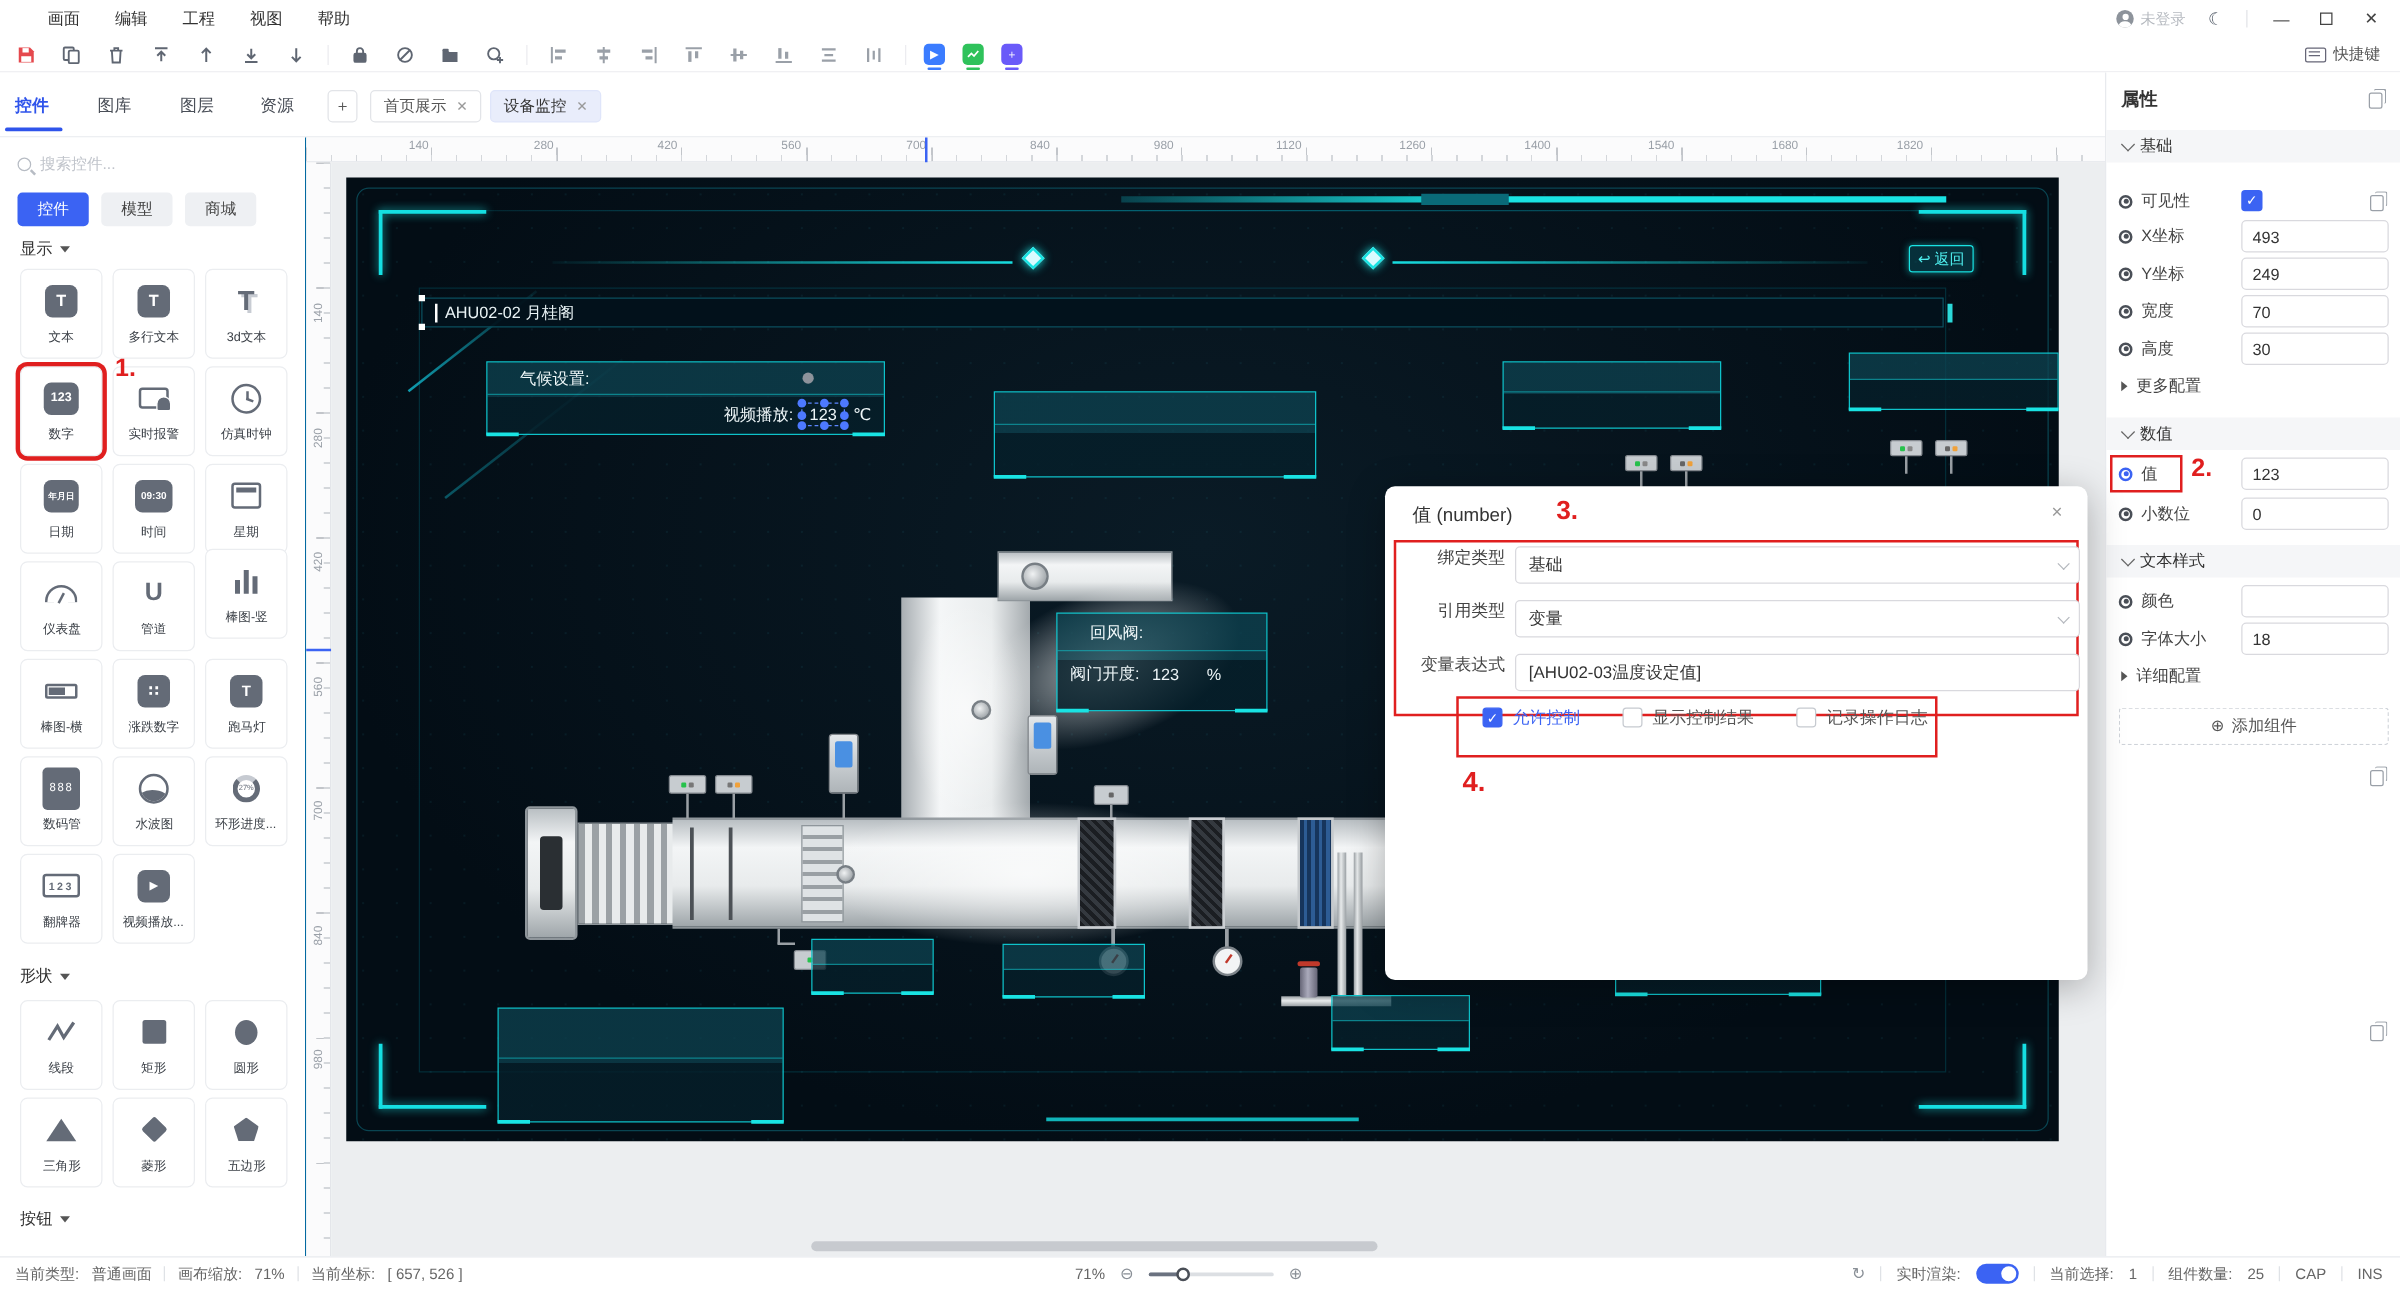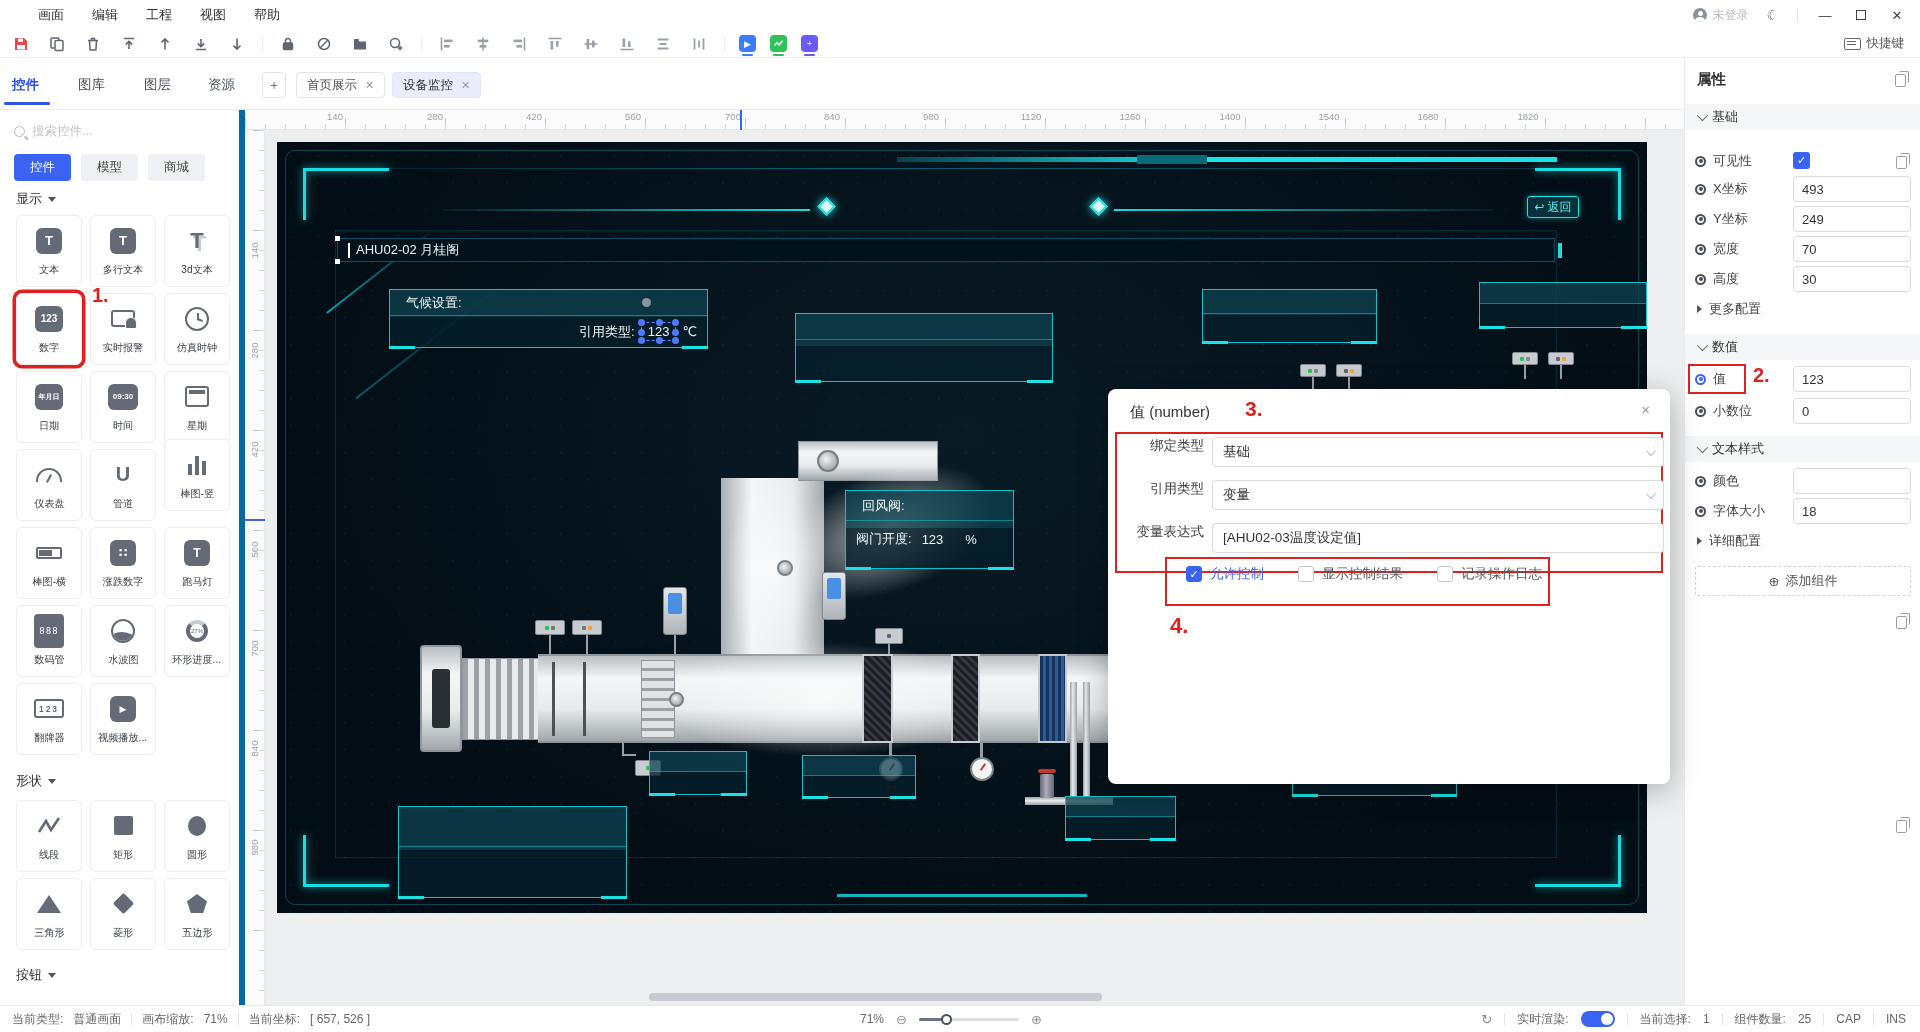--- a/index.html
+++ b/index.html
@@ -36,21 +36,21 @@
   .tabsrow{position:absolute;left:0;top:58px;width:1920px;height:52px;background:#fff;border-bottom:1px solid #e8eaee}
   .stab{position:absolute;top:18px;font-size:13.5px;color:#4a4f58;cursor:default}
   .stab.active{color:#2f54eb;font-weight:bold}
   .stab-line{position:absolute;top:44px;left:4px;width:46px;height:3px;border-radius:2px;background:#2f54eb}
   .ftab{position:absolute;top:14px;height:26px;border:1px solid #e2e4e8;border-radius:4px;background:#fff;display:flex;align-items:center;gap:8px;padding:0 10px;font-size:12.5px;color:#555}
   .ftab .x{color:#999;font-size:11px}
   .ftab.active{background:#e9edfb;border-color:#e9edfb;color:#2b3granite})</style><style>
   .ftab.active{background:#e9edfb;border-color:#dfe5fa;color:#333}
 
   
-  .sidebar{position:absolute;left:0;top:110px;width:245px;height:895px;background:#fff;border-right:6px solid #0369a1;overflow:hidden}
+  .sidebar{position:absolute;left:0;top:110px;width:245px;height:895px;background:#fff;border-right:1px solid #0369a1;overflow:hidden}
   .search{position:absolute;left:14px;top:8px;width:216px;height:26px;display:flex;align-items:center;gap:7px;color:#b7bcc4}
   .search input{border:none;outline:none;font-size:12.5px;color:#666;width:170px;background:transparent}
   .search input::placeholder{color:#c0c4cb}
   .mag{width:11px;height:11px;border:1.6px solid #b7bcc4;border-radius:50%;position:relative}
   .mag::after{content:'';position:absolute;left:9px;top:10px;width:5px;height:1.6px;background:#b7bcc4;transform:rotate(45deg)}
   .filters{position:absolute;left:14px;top:44px;display:flex;gap:10px}
   .fbtn{height:27px;padding:0 16px;border-radius:4px;background:#eef0f3;color:#444;font-size:12.5px;display:flex;align-items:center}
   .fbtn.active{background:#3b63f3;color:#fff}
   .shead{position:absolute;left:16px;font-size:13px;font-weight:normal;color:#333;display:flex;align-items:center;gap:6px}
   .caretd{width:0;height:0;border-left:4.5px solid transparent;border-right:4.5px solid transparent;border-top:5.5px solid #555}
@@ -117,21 +117,21 @@
   .stitle{position:absolute;left:535px;top:44px;width:300px;text-align:center;font-size:30px;font-weight:bold;color:#f2fbfd;letter-spacing:5px;text-shadow:0 0 14px rgba(40,220,235,.6)}
   .backbtn{position:absolute;left:1250px;top:54px;width:52px;height:22px;border:1px solid #19e3e3;border-radius:3px;background:rgba(10,90,105,.45);color:#4ff0f0;font-size:12px;display:flex;align-items:center;justify-content:center;gap:3px;box-shadow:0 0 6px rgba(25,227,227,.5)}
   .ahubar{position:absolute;left:60px;top:96px;width:1218px;height:24px;background:rgba(2,18,28,.9);border:1px solid rgba(20,140,160,.5);display:flex;align-items:center;color:#eaf4f6;font-size:13px;padding-left:10px}
   .ibeam{width:2px;height:15px;background:#fff;margin-right:6px}
   .ahuhandle{position:absolute;right:-8px;top:4px;width:4px;height:15px;background:#2bd9d9}
   .sqh{position:absolute;width:5px;height:5px;background:#fff}
 
   .tpanel{position:absolute;border:1px solid #0ec2ca;background:linear-gradient(180deg,rgba(13,66,80,.75) 0%,rgba(13,66,80,.75) 48%,rgba(5,31,42,.8) 48%)}
   .tpanel::before{content:'';position:absolute;left:-1px;bottom:-2px;width:26px;height:3px;background:#19e3e3}
   .tpanel::after{content:'';position:absolute;right:-1px;bottom:-2px;width:26px;height:3px;background:#19e3e3}
-  .tp-head{height:26px;display:flex;align-items:center;padding:0 16px;color:#f0f8f9;font-size:13px;border-bottom:1px solid rgba(14,194,202,.55)}
+  .tp-head{height:26px;display:flex;align-items:center;padding:0 26px;color:#f0f8f9;font-size:13px;border-bottom:1px solid rgba(14,194,202,.55)}
   .tp-row{display:flex;align-items:center;justify-content:flex-end;gap:6px;padding:6px 10px;color:#eef6f8;font-size:13px}
   .graydot{position:absolute;right:56px;top:8px;width:9px;height:9px;border-radius:50%;background:#8d939b}
   .selwrap{position:relative;border:1px dashed #5d86ff;padding:1px 6px;min-width:34px;text-align:center}
   .hdl{position:absolute;width:7px;height:7px;border-radius:50%;background:#4d79ff}
 
   
   .mach{position:absolute;background:linear-gradient(180deg,#b9bfc3,#f3f5f6 26%,#e8ebec 62%,#9fa6aa)}
   .machv{position:absolute;background:linear-gradient(90deg,#a8aeb2,#f4f6f7 30%,#e9eced 70%,#a3a9ad)}
   .blkf{position:absolute;background:repeating-linear-gradient(45deg,#1b1e22 0 3px,#34393f 3px 6px);border:2px solid #caced2}
   .coil{position:absolute;background:repeating-linear-gradient(90deg,#16355c 0 3px,#2d5c94 3px 6px);border:2px solid #c6cacd}
@@ -619,21 +619,21 @@
         <span>AHU02-02 月桂阁</span>
         <span class="sqh" style="left:-3px;top:-3px"></span>
         <span class="sqh" style="left:-3px;bottom:-3px"></span>
         <span class="ahuhandle"></span>
       </div>
 
       <div class="tpanel" style="left:112px;top:147px;width:319px;height:59px">
         <div class="tp-head" style="justify-content:flex-start">气候设置:</div>
         <span class="graydot"></span>
         <div class="tp-row">
-          <span>引用类型:</span>
+          <span>视频播放:</span>
           <span class="selwrap">
             <span>123</span>
             <i class="hdl" style="left:-4px;top:-4px"></i>
             <i class="hdl" style="left:50%;top:-4px;margin-left:-3px"></i>
             <i class="hdl" style="right:-4px;top:-4px"></i>
             <i class="hdl" style="left:-4px;top:50%;margin-top:-3px"></i>
             <i class="hdl" style="right:-4px;top:50%;margin-top:-3px"></i>
             <i class="hdl" style="left:-4px;bottom:-4px"></i>
             <i class="hdl" style="left:50%;bottom:-4px;margin-left:-3px"></i>
             <i class="hdl" style="right:-4px;bottom:-4px"></i>

